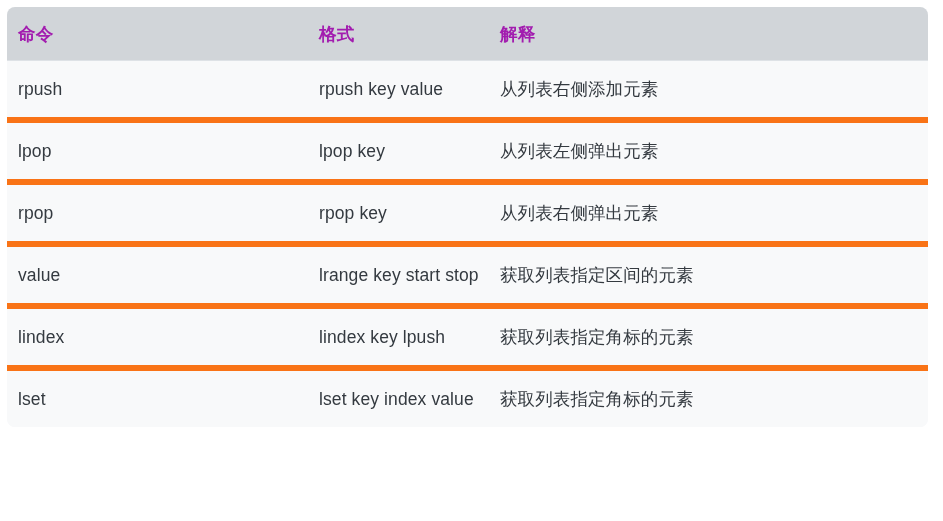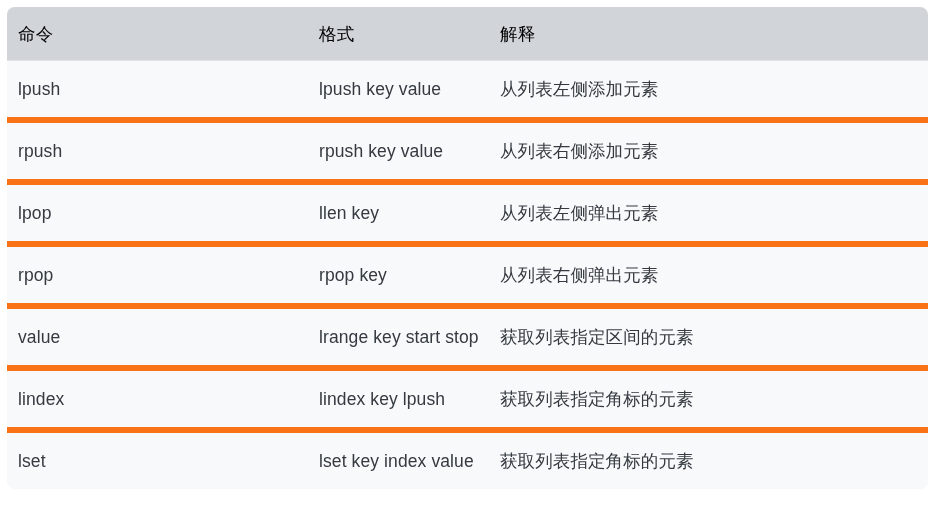--- a/index.html
+++ b/index.html
@@ -34,23 +34,23 @@
 
   table.cmd-table thead tr {
     background: #d1d5d9;
   }
 
   table.cmd-table th {
     height: 53px;
     padding: 0 0 0 0;
     text-align: left;
     vertical-align: middle;
-    font-weight: normal;
+    font-weight: bold;
     font-size: 17.5px;
-    color: #000000;
+    color: #a21caf;
     letter-spacing: 0.2px;
   }
 
   table.cmd-table td {
     height: 56px;
     padding: 0;
     text-align: left;
     vertical-align: middle;
     font-size: 17.5px;
     color: #343a40;
@@ -91,46 +91,35 @@
           <span class="cell-inner">格式</span>
         </th>
         <th class="col-desc">
           <span class="cell-inner">解释</span>
         </th>
       </tr>
     </thead>
     <tbody>
       <tr>
         <td class="col-cmd">
-            <span class="cell-inner">lpush</span>
-          </td>
-        <td class="col-format">
-            <span class="cell-inner">lpush key value</span>
-          </td>
-        <td class="col-desc">
-            <span class="cell-inner">从列表左侧添加元素</span>
-          </td>
-      </tr>
-      <tr>
-        <td class="col-cmd">
             <span class="cell-inner">rpush</span>
           </td>
         <td class="col-format">
             <span class="cell-inner">rpush key value</span>
           </td>
         <td class="col-desc">
             <span class="cell-inner">从列表右侧添加元素</span>
           </td>
       </tr>
       <tr>
         <td class="col-cmd">
             <span class="cell-inner">lpop</span>
           </td>
         <td class="col-format">
-            <span class="cell-inner">llen key</span>
+            <span class="cell-inner">lpop key</span>
           </td>
         <td class="col-desc">
             <span class="cell-inner">从列表左侧弹出元素</span>
           </td>
       </tr>
       <tr>
         <td class="col-cmd">
             <span class="cell-inner">rpop</span>
           </td>
         <td class="col-format">

